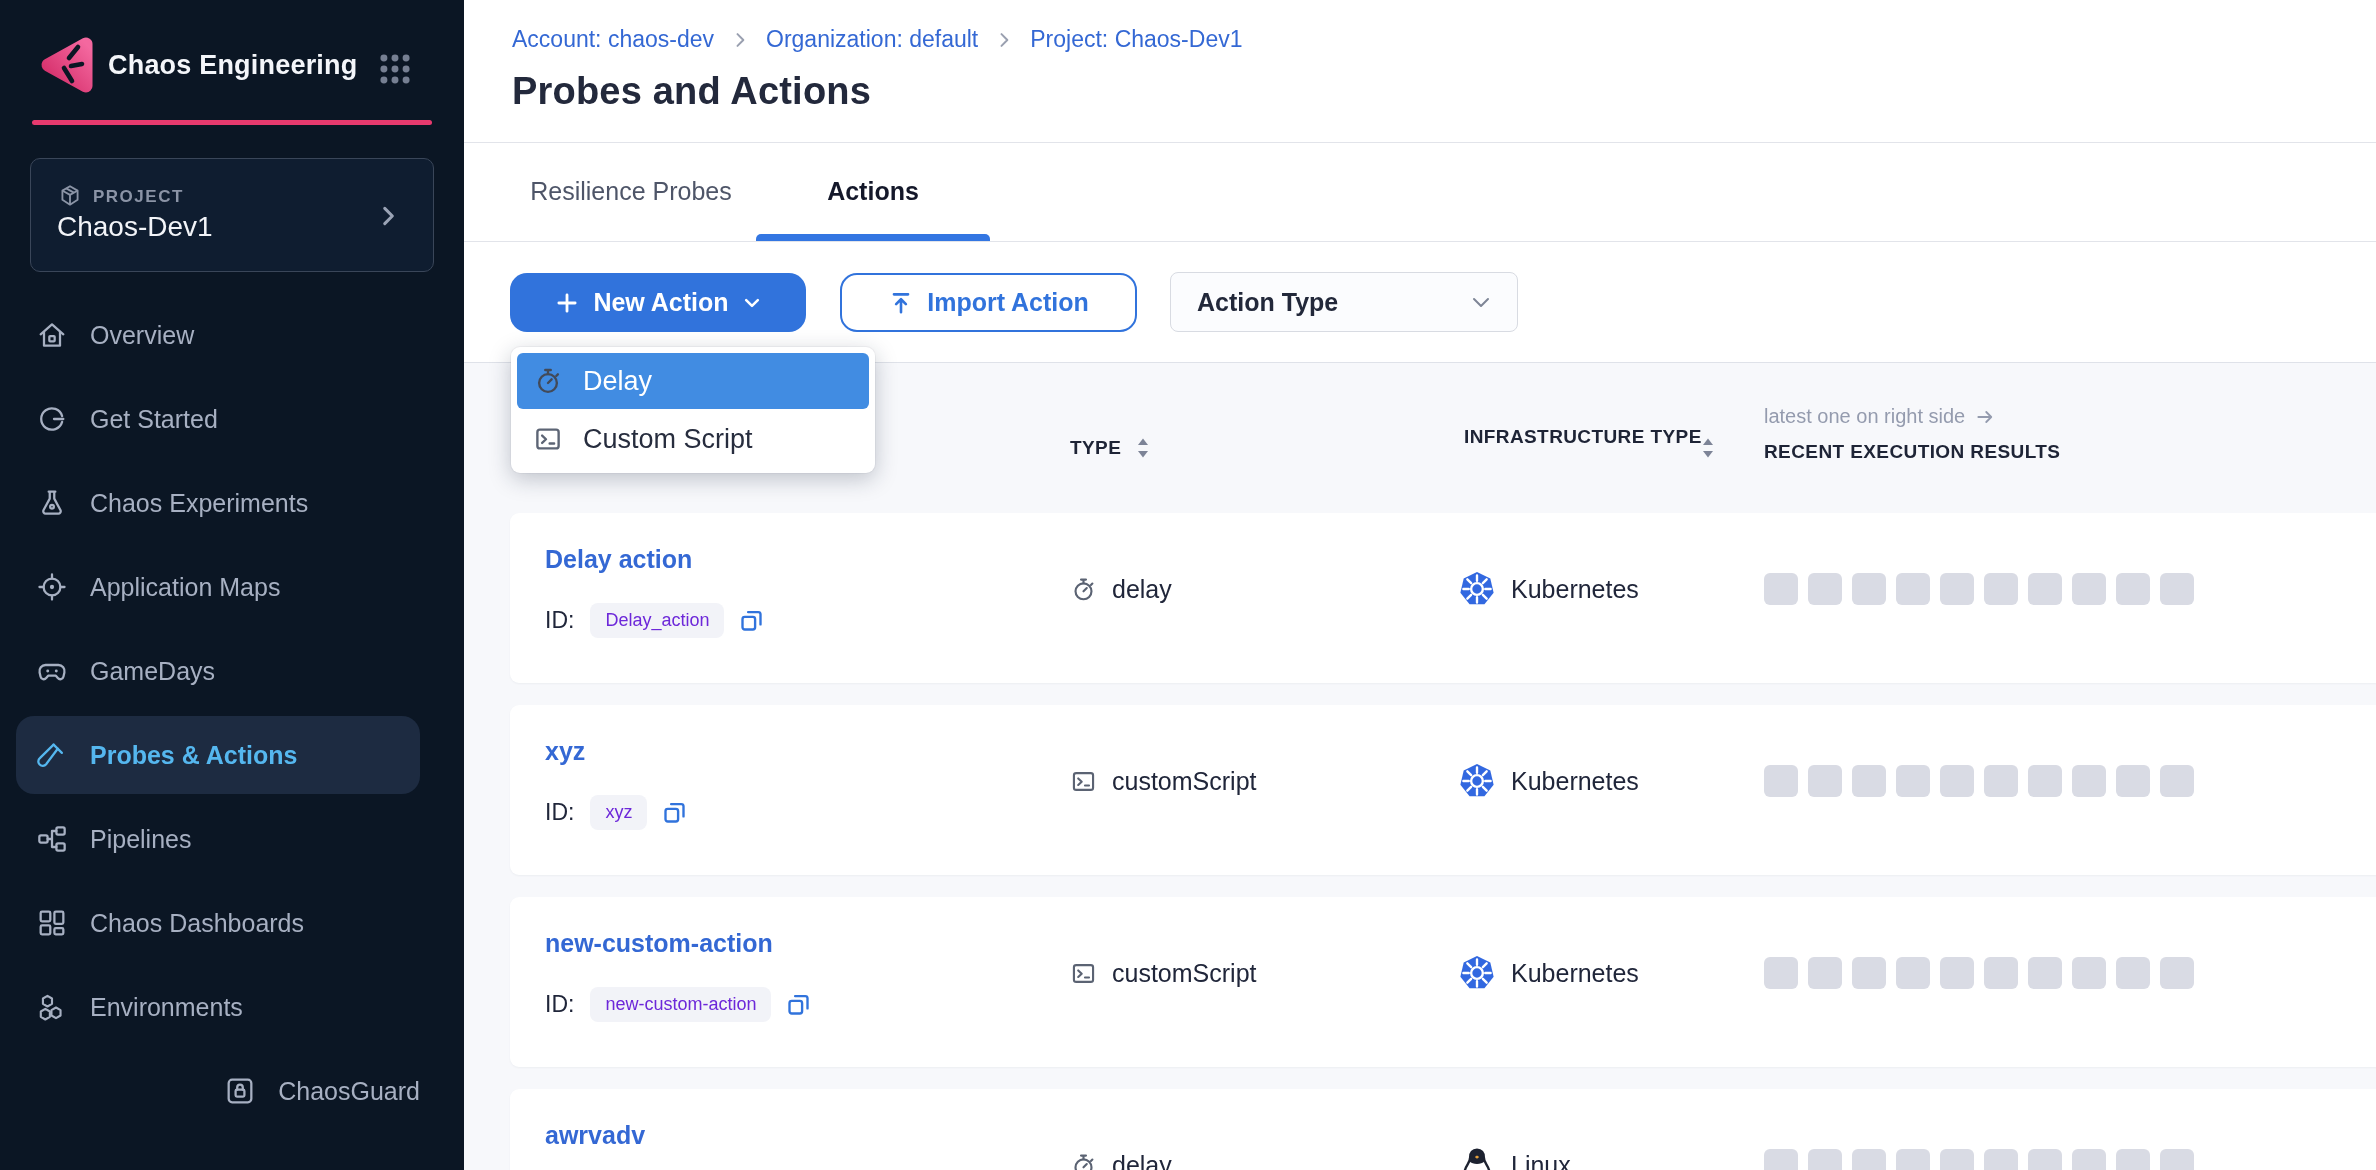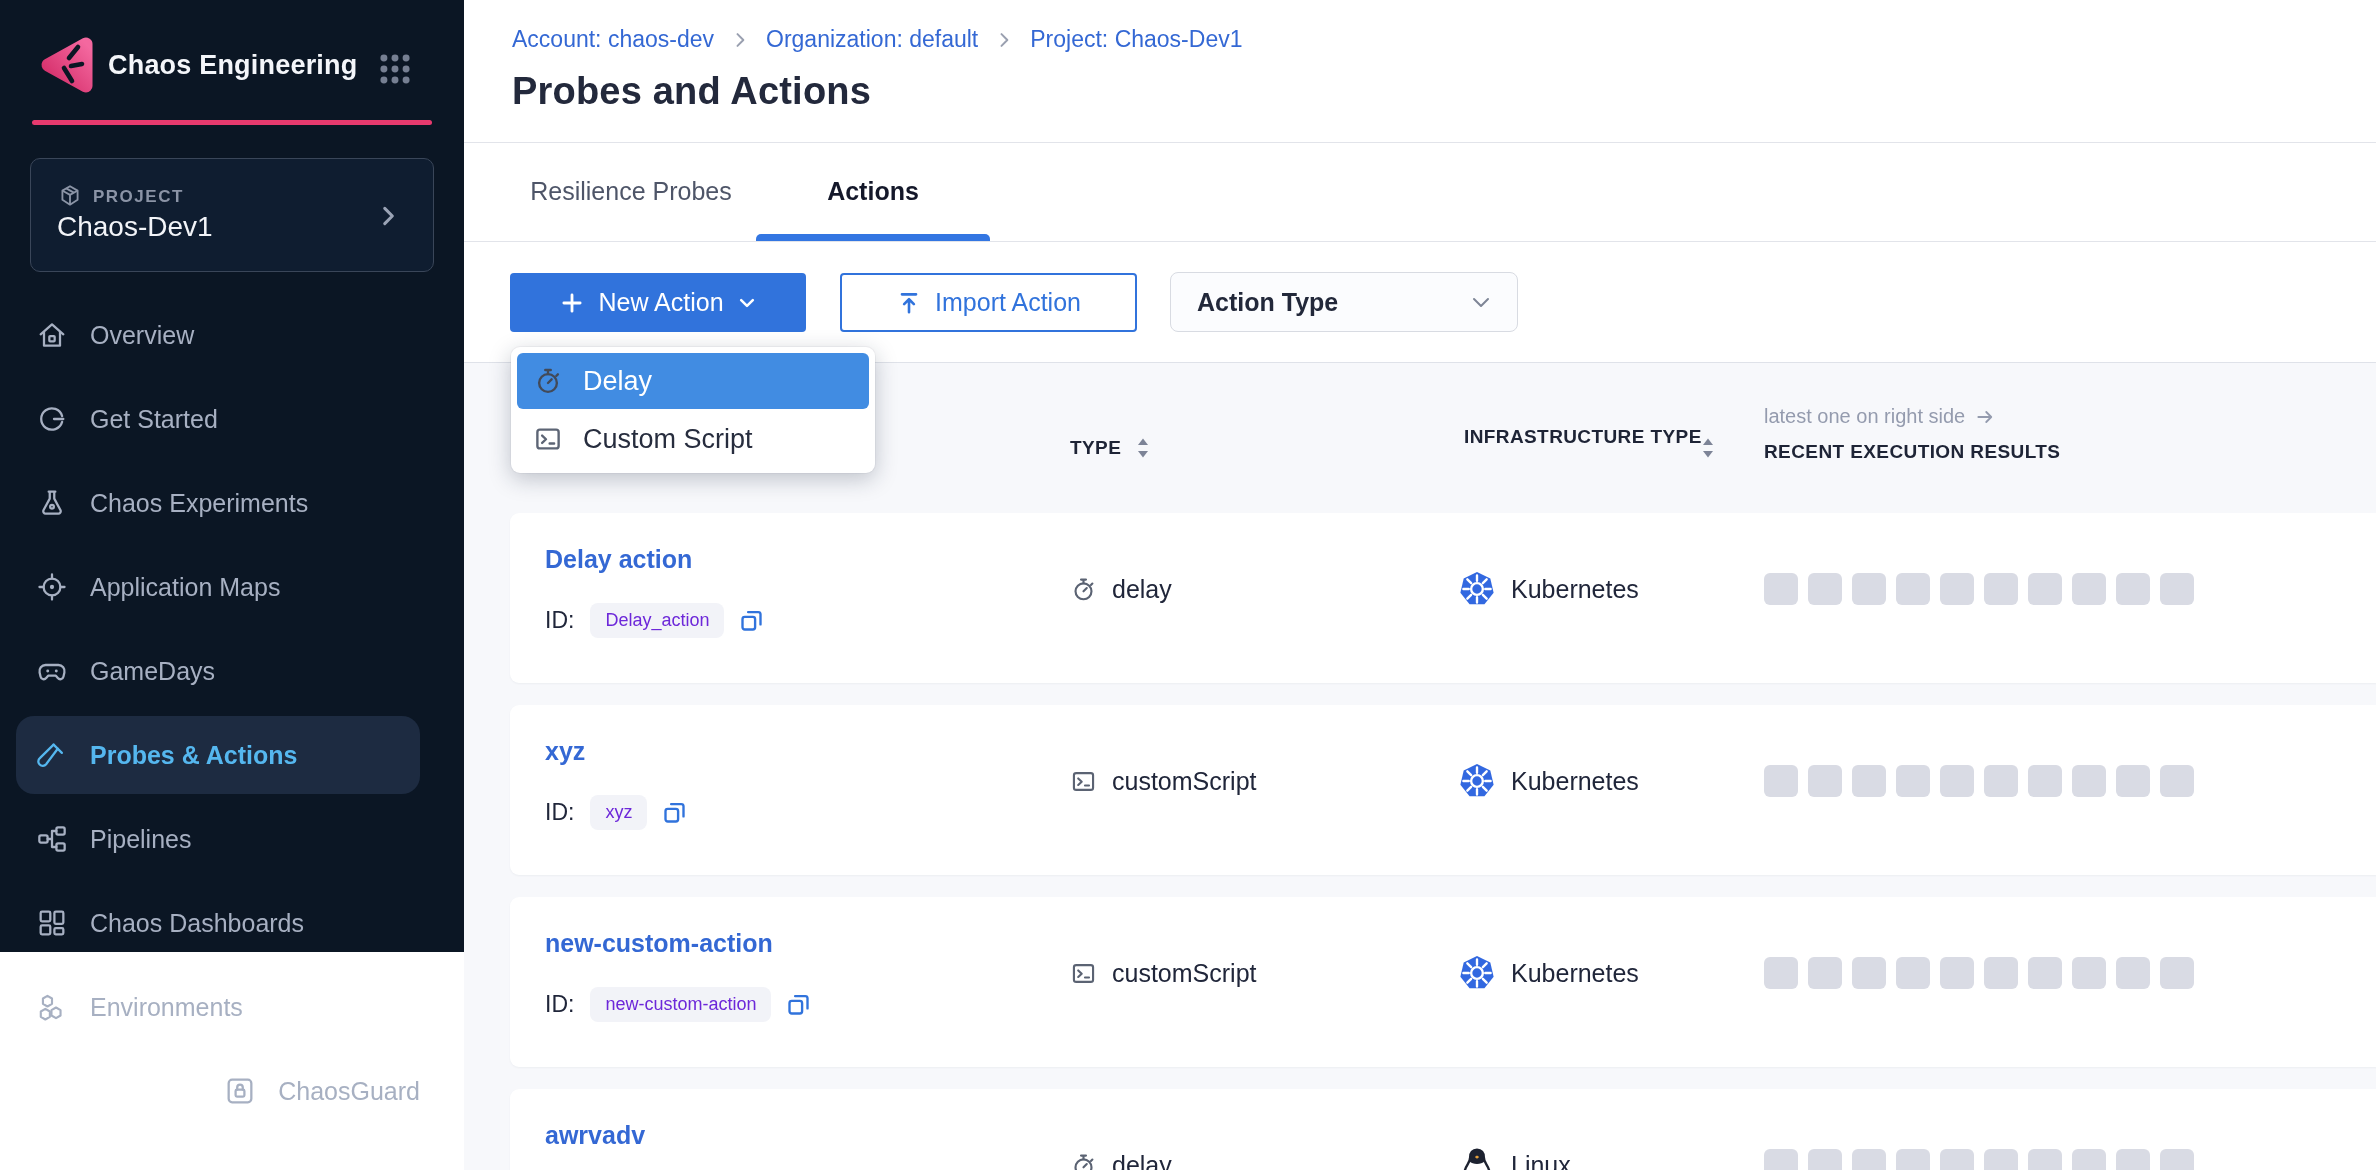--- a/index.html
+++ b/index.html
@@ -1,21 +1,21 @@
 <!DOCTYPE html>
 <html><head>
 <meta charset="utf-8">
 <style>
   * { margin:0; padding:0; box-sizing:border-box; }
   html,body { width:2376px; height:1170px; overflow:hidden; background:#fff;
               font-family:"Liberation Sans", sans-serif; }
   .screen { position:absolute; left:0; top:0; width:2376px; height:1170px; overflow:hidden; }
 
   
-  .sidebar { position:absolute; left:0; top:0; width:464px; height:952px; background:#0b1624; }
+  .sidebar { position:absolute; left:0; top:0; width:464px; height:1170px; background:#0b1624; }
   .logo-mark { position:absolute; left:36px; top:34px; width:66px; height:62px; }
   .app-title { position:absolute; left:108px; top:50px; font-size:27px; font-weight:700; color:#f4f6fa; letter-spacing:.2px; }
   .grid-icon { position:absolute; left:376px; top:50px; width:38px; height:38px; color:#767f92; cursor:pointer; }
   .brand-divider { position:absolute; left:32px; top:120px; width:400px; height:5px; background:#e73a6e; border-radius:3px; }
 
   .project-card { position:absolute; left:30px; top:158px; width:404px; height:114px; background:#0f1d30;
                   border:1.5px solid #3a4659; border-radius:10px; cursor:pointer; }
   .proj-cube { position:absolute; left:26px; top:24px; width:26px; height:26px; color:#8b94a6; }
   .proj-label { position:absolute; left:62px; top:28px; font-size:17px; font-weight:700; letter-spacing:1.5px; color:#8b94a6; }
   .proj-name { position:absolute; left:26px; top:52px; font-size:28px; color:#f2f4f8; }
@@ -36,22 +36,22 @@
   .page-title { position:absolute; left:48px; top:70px; font-size:38px; font-weight:700; color:#23293c; letter-spacing:.2px; }
 
   .hline { position:absolute; left:0; right:0; height:1px; background:#e2e4ea; }
   .tabs { position:absolute; left:46px; top:142px; height:99px; display:flex;text-align:center; }
   .tab { width:242px; height:99px; display:flex; align-items:center; justify-content:center;
          font-size:25px; color:#4e5568; cursor:pointer; position:relative; }
   .tab.active { color:#14182a; font-weight:700; }
   .tab .tab-underline { position:absolute; left:4px; right:4px; bottom:0; height:7px;
          background:#3376e2; border-radius:5px 5px 0 0; }
 
-  .btn { position:absolute; top:273px; height:59px; border-radius:4px; display:flex; align-items:center;
-         justify-content:center; gap:13px; font-size:25px; font-weight:400; cursor:pointer; border:none; }
+  .btn { position:absolute; top:273px; height:59px; border-radius:17px; display:flex; align-items:center;
+         justify-content:center; gap:13px; font-size:25px; font-weight:700; cursor:pointer; border:none; }
   .btn .icon { width:26px; height:26px; }
   .btn-primary { left:46px; width:296px; background:#3173dc; color:#fff; }
   .btn-primary .chev { width:20px; height:20px; }
   .btn-outline { left:376px; width:297px; background:#fff; border:2px solid #3173dc; color:#3173dc; }
   .select { position:absolute; left:706px; top:272px; width:348px; height:60px; background:#fbfcfe;
             border:1.5px solid #d8dbe2; border-radius:8px; display:flex; align-items:center;
             justify-content:space-between; padding:0 24px 0 26px; cursor:pointer; }
   .select .sel-label { font-size:25px; font-weight:600; color:#22283a; }
   .select .icon { width:24px; height:24px; color:#7e8596; }
 

